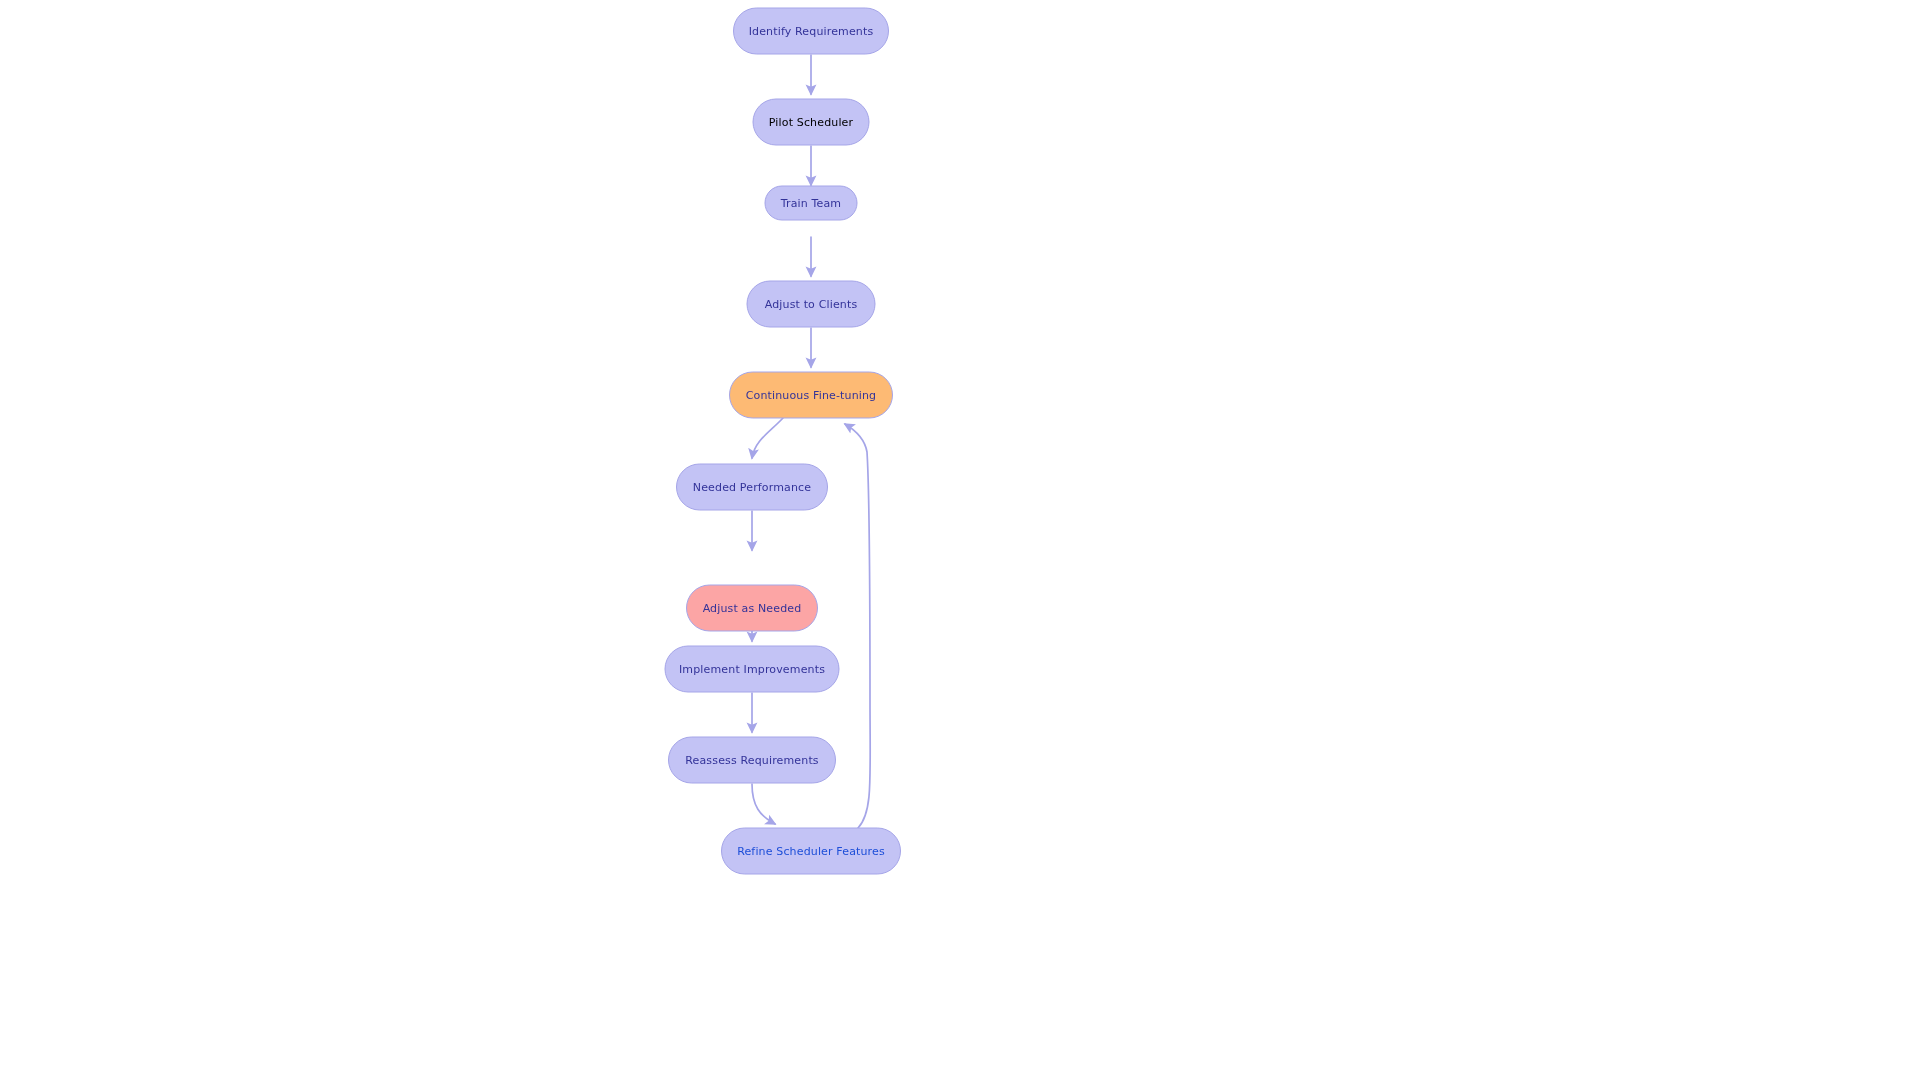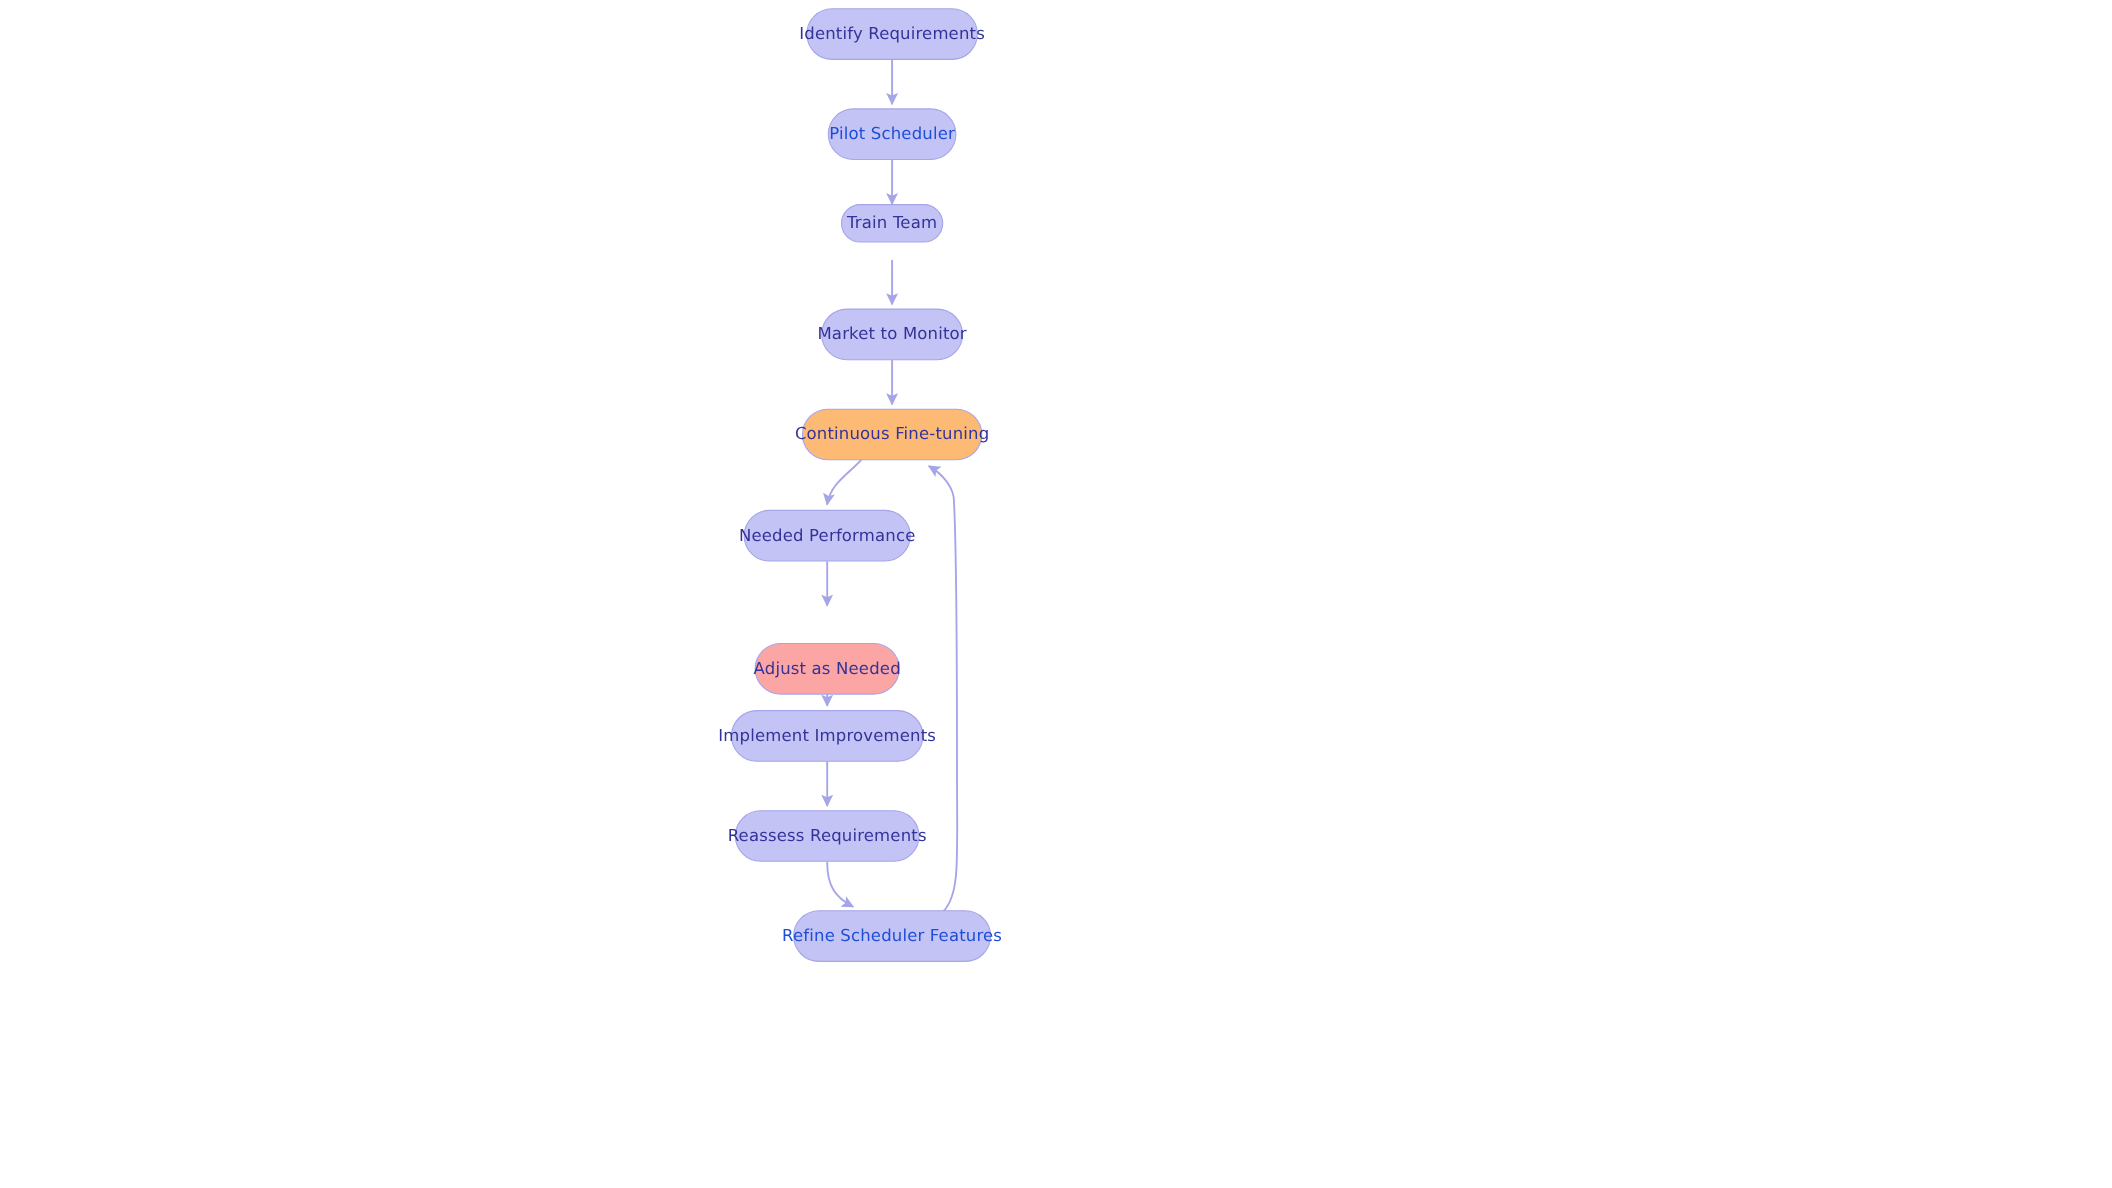--- a/index.html
+++ b/index.html
@@ -31,21 +31,21 @@
   .node {
     position: absolute;
     box-sizing: border-box;
     display: flex;
     align-items: center;
     justify-content: center;
     border-radius: 999px;
     background: #c3c3f5;
     border: 1.4px solid #a5a5e8;
     color: #333399;
-    font-size: 15px;
+    font-size: 11px;
     letter-spacing: 0.15px;
     white-space: nowrap;
     transform: translate(-50%, -50%);
   }
   .node .node-label {
     display: block;
     line-height: 1;
     padding: 0 2px;
   }
 </style>
@@ -71,28 +71,28 @@
         <path d="M 752 693 L 752 732" fill="none" stroke="#a5a5e8" stroke-width="1.7" stroke-linecap="round" marker-end="url(#arrowhead)"></path>
         <path d="M 752 784 C 752 806 760 816 775 824" fill="none" stroke="#a5a5e8" stroke-width="1.7" stroke-linecap="round" marker-end="url(#arrowhead)"></path>
         <path d="M 858 828 C 873 812 870 780 870 700 C 870 600 870 500 867 452 C 865 440 855 430 845 424" fill="none" stroke="#a5a5e8" stroke-width="1.7" stroke-linecap="round" marker-end="url(#arrowhead)"></path>
       </g>
   </svg>
 
   <div id="nodes-group">
       <div class="node" style="left: 811px; top: 31px; width: 156px; height: 47px; background: rgb(195, 195, 245); border-color: rgb(165, 165, 232); color: rgb(51, 51, 153);">
         <span class="node-label">Identify Requirements</span>
       </div>
-      <div class="node" style="left: 811px; top: 122px; width: 117px; height: 47px; background: rgb(195, 195, 245); border-color: rgb(165, 165, 232); color: #1d4ed8;">
+      <div class="node" style="left: 811px; top: 122px; width: 117px; height: 47px; background: rgb(195, 195, 245); border-color: rgb(165, 165, 232); color: #000000;">
         <span class="node-label">Pilot Scheduler</span>
       </div>
       <div class="node" style="left: 811px; top: 203px; width: 93px; height: 35px; background: rgb(195, 195, 245); border-color: rgb(165, 165, 232); color: rgb(51, 51, 153);">
         <span class="node-label">Train Team</span>
       </div>
       <div class="node" style="left: 811px; top: 304px; width: 129px; height: 47px; background: rgb(195, 195, 245); border-color: rgb(165, 165, 232); color: rgb(51, 51, 153);">
-        <span class="node-label">Market to Monitor</span>
+        <span class="node-label">Adjust to Clients</span>
       </div>
       <div class="node" style="left: 811px; top: 395px; width: 164px; height: 47px; background: #fdba74; border-color: rgb(165, 165, 232); color: rgb(51, 51, 153);">
         <span class="node-label">Continuous Fine-tuning</span>
       </div>
       <div class="node" style="left: 752px; top: 487px; width: 152px; height: 47px; background: rgb(195, 195, 245); border-color: rgb(165, 165, 232); color: rgb(51, 51, 153);">
         <span class="node-label">Needed Performance</span>
       </div>
       <div class="node" style="left: 752px; top: 608px; width: 132px; height: 47px; background: #fca5a5; border-color: rgb(165, 165, 232); color: rgb(51, 51, 153);">
         <span class="node-label">Adjust as Needed</span>
       </div>

